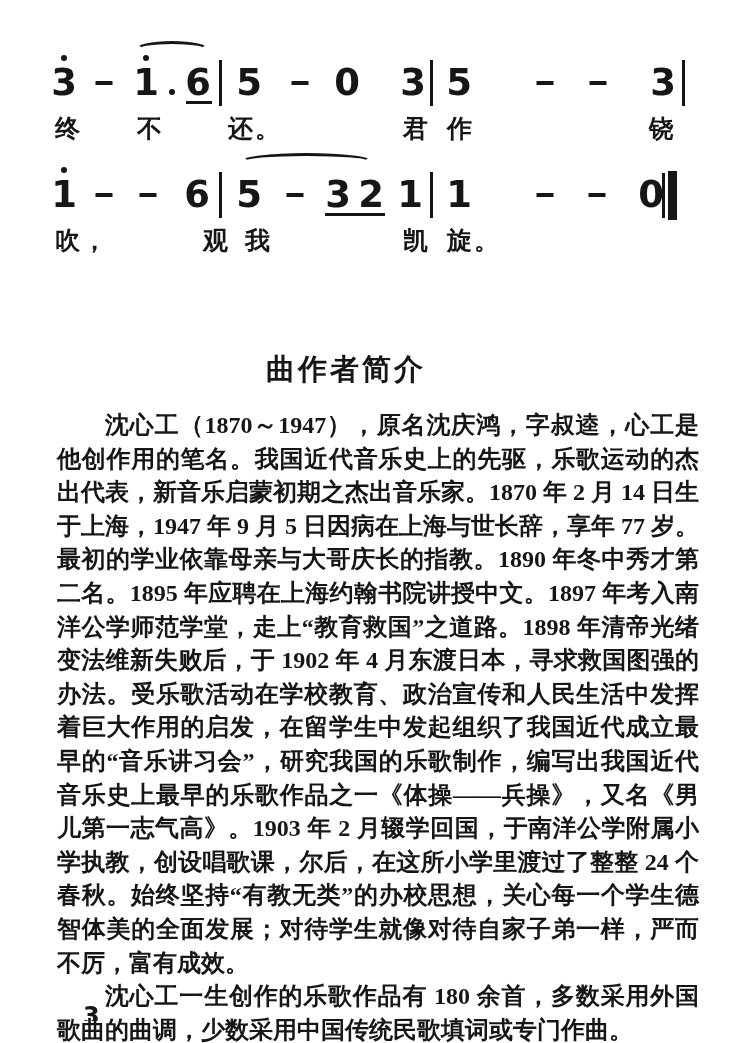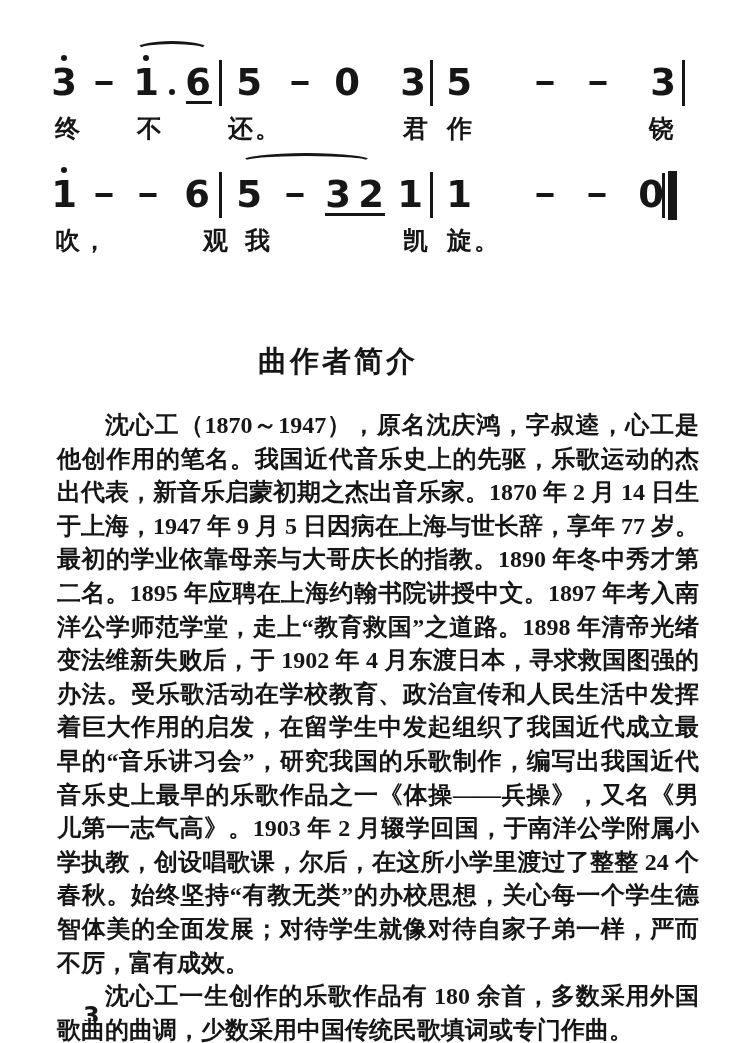--- a/index.html
+++ b/index.html
@@ -27,21 +27,21 @@
   .jp-bar{position:absolute;top:18px;width:3px;height:46px;background:#161616;}
   .jp-final-thin{position:absolute;top:19px;width:3px;height:45px;background:#161616;}
   .jp-final-thick{position:absolute;top:17px;width:9px;height:49px;background:#161616;}
   .jp-underline{position:absolute;top:59px;height:3px;background:#161616;}
   .jp-slur{position:absolute;top:-1px;height:17px;box-sizing:border-box;
     border:3px solid transparent;border-top:3px solid #161616;border-radius:50%;}
   .jp-lyric{position:absolute;top:70px;font-size:25px;font-weight:600;
     letter-spacing:2px;white-space:nowrap;}
   
   .section-heading{
-    position:absolute;left:0;top:342px;width:676px;margin:0;
+    position:absolute;left:0;top:342px;width:676px;margin:8px;
     text-align:center;font-size:29px;font-weight:700;letter-spacing:3px;
   }
   .body-text{position:absolute;left:57px;top:409px;width:642px;}
   .body-text p{
     margin:0;text-indent:2em;
     font-size:24px;line-height:33.6px;font-weight:600;
     text-align:justify;text-justify:inter-ideograph;
   }
   .page-number{
     position:absolute;left:83px;top:1004px;height:17px;overflow:hidden;

